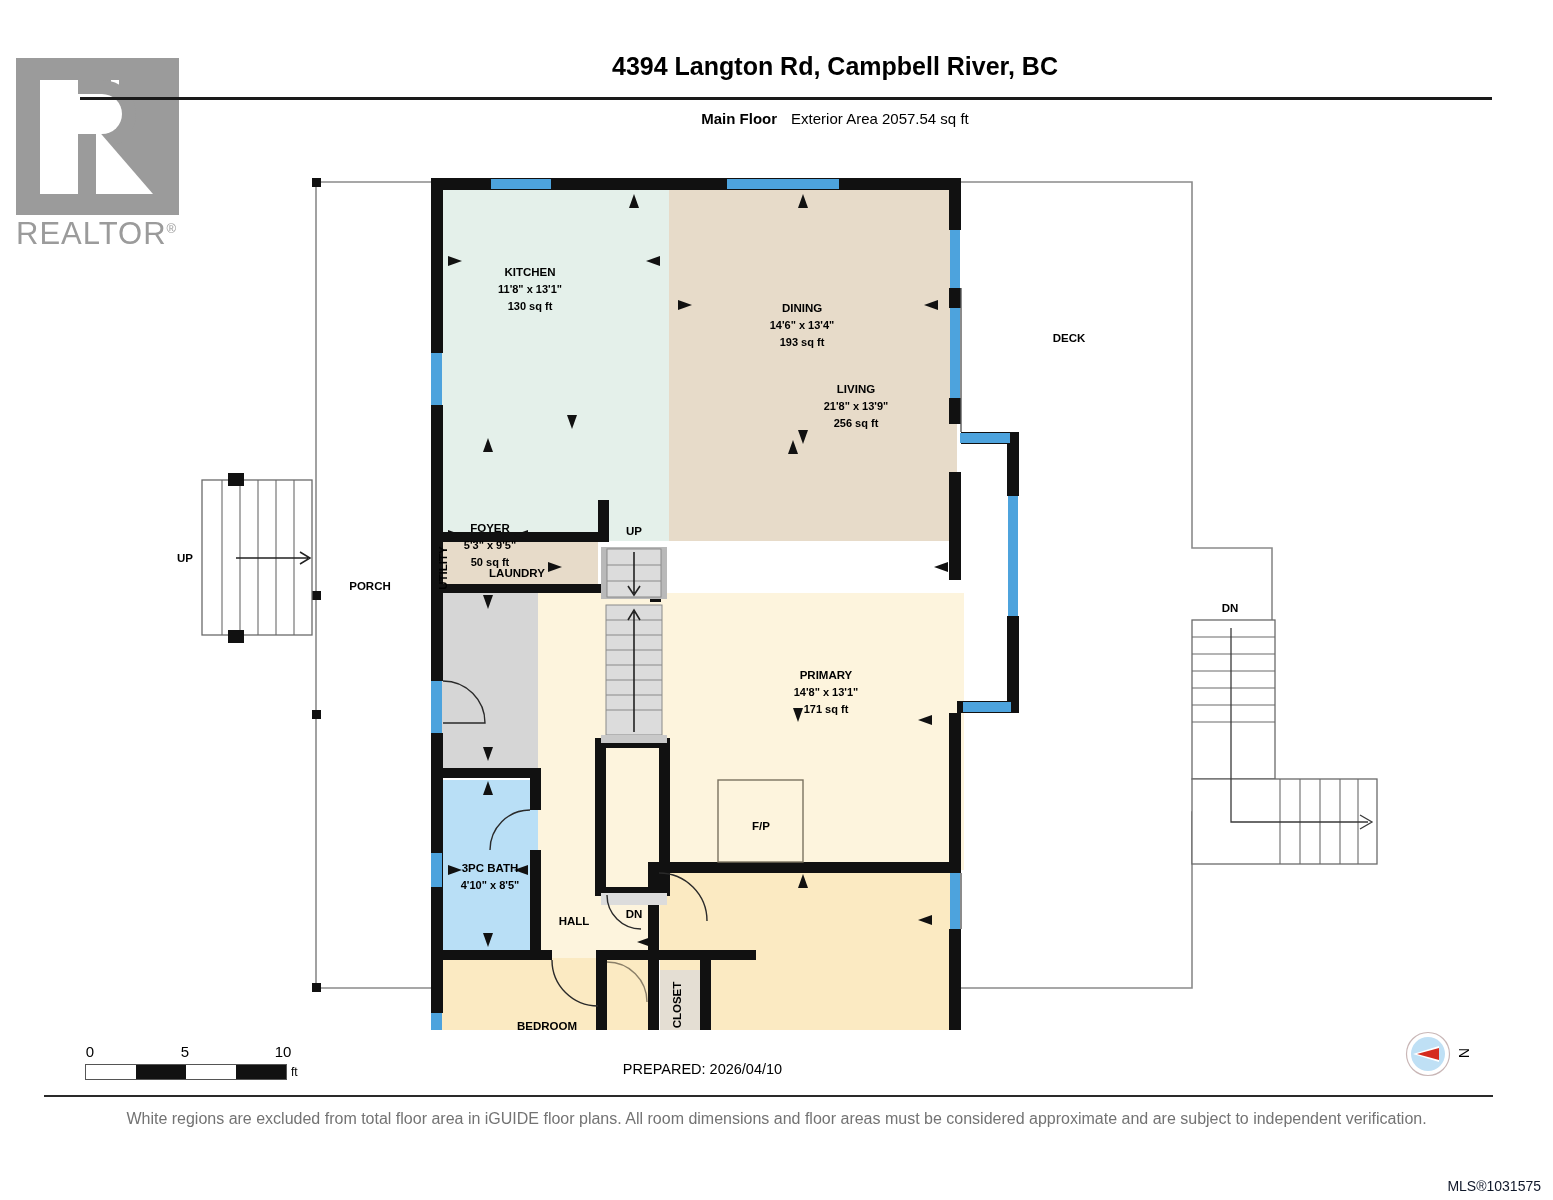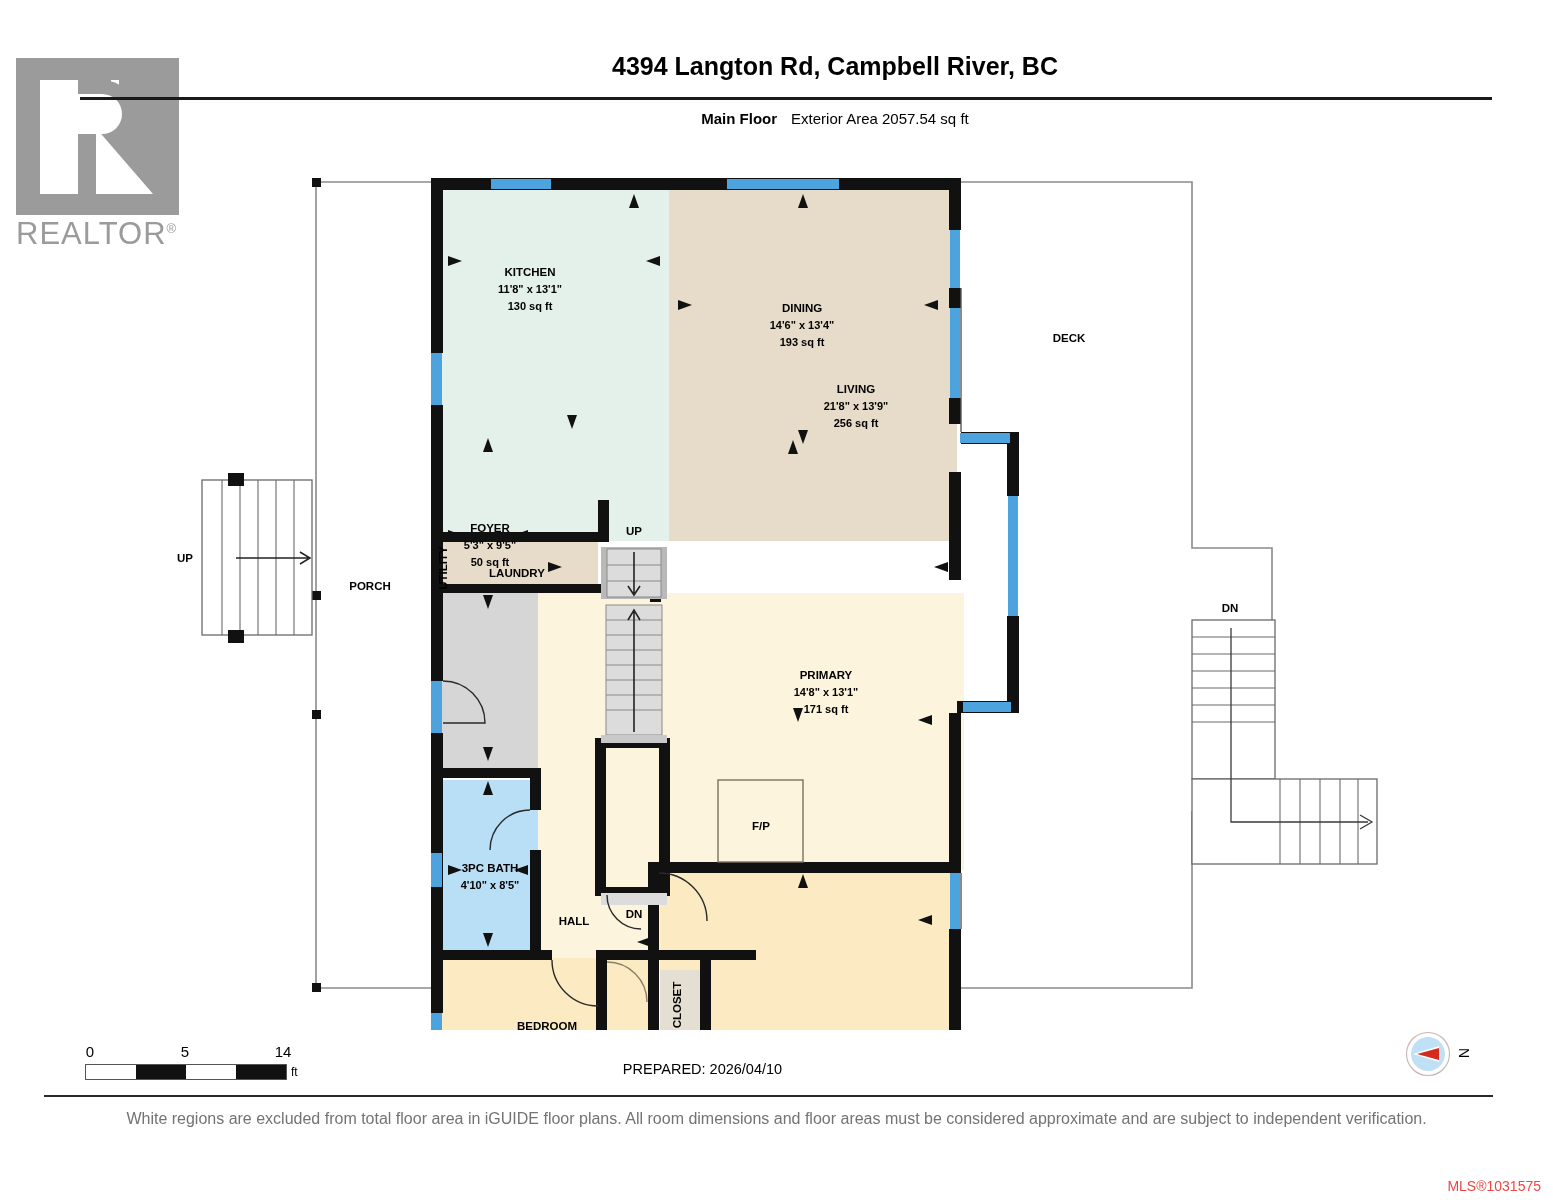--- a/index.html
+++ b/index.html
@@ -155,21 +155,21 @@
     width: 1553px;
     text-align: center;
     font-size: 16px;
     color: #737373;
   }
   #mls {
     position: absolute;
     right: 12px;
     bottom: 6px;
     font-size: 14px;
-    color: #ef4444;
+    color: #0f172a;
   }
   .rm-label {
     font-family: "Liberation Sans", sans-serif;
     font-size: 11.5px;
     font-weight: bold;
     fill: #000;
     text-anchor: middle;
   }
   .rm-dim {
     font-family: "Liberation Sans", sans-serif;
@@ -474,21 +474,21 @@
       <text class="rm-label" x="574" y="775">HALL</text>
       <text class="rm-label" x="681" y="855" transform="rotate(-90 681 855)">CLOSET</text>
       <text class="rm-label" x="681" y="935" transform="rotate(-90 681 935)">CLOSET</text>
       <text class="rm-label" x="1069" y="192">DECK</text>
       <text class="rm-label" x="370" y="440">PORCH</text>
     </g>
   </svg>
 
   <div class="sb-tick" style="left:90px;">0</div>
   <div class="sb-tick" style="left:185px;">5</div>
-  <div class="sb-tick" style="left:283px;">14</div>
+  <div class="sb-tick" style="left:283px;">10</div>
   <div id="scalebar">
     <div class="sb-seg sb-white"></div>
     <div class="sb-seg sb-black"></div>
     <div class="sb-seg sb-white"></div>
     <div class="sb-seg sb-black"></div>
   </div>
   <div id="sb-ft">ft</div>
 
   <div id="prepared">PREPARED: 2026/04/10</div>
 

